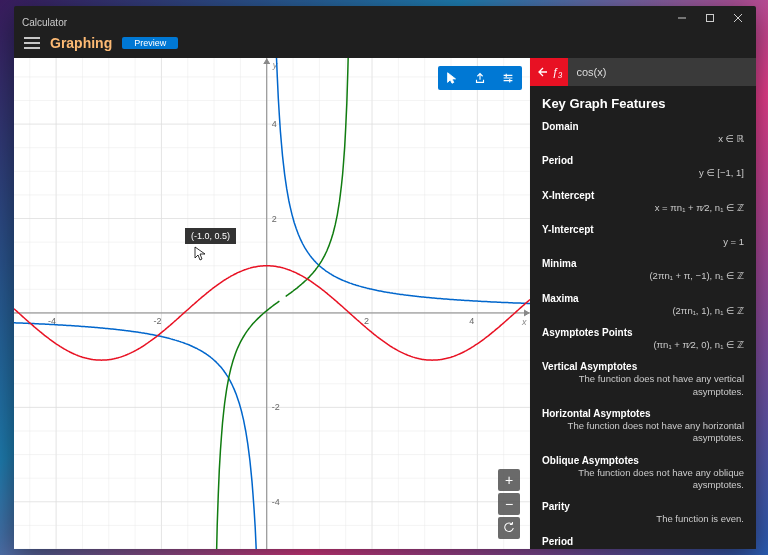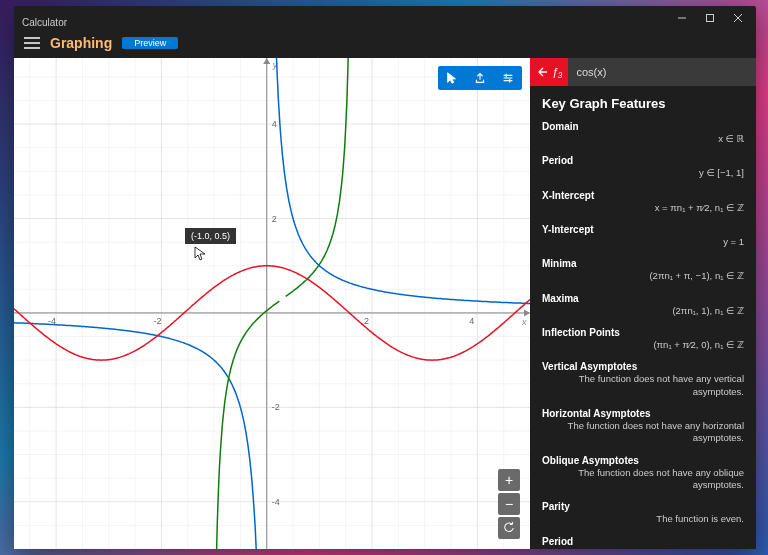--- a/index.html
+++ b/index.html
@@ -211,21 +211,21 @@
             </div>
             <div class="feature">
               <div class="feature-name">Minima</div>
               <div class="feature-val">(2πn₁ + π, −1), n₁ ∈ ℤ</div>
             </div>
             <div class="feature">
               <div class="feature-name">Maxima</div>
               <div class="feature-val">(2πn₁, 1), n₁ ∈ ℤ</div>
             </div>
             <div class="feature">
-              <div class="feature-name">Inflection Points</div>
+              <div class="feature-name">Asymptotes Points</div>
               <div class="feature-val">(πn₁ + π⁄2, 0), n₁ ∈ ℤ</div>
             </div>
             <div class="feature">
               <div class="feature-name">Vertical Asymptotes</div>
               <div class="feature-val">The function does not have any vertical asymptotes.</div>
             </div>
             <div class="feature">
               <div class="feature-name">Horizontal Asymptotes</div>
               <div class="feature-val">The function does not have any horizontal asymptotes.</div>
             </div>

